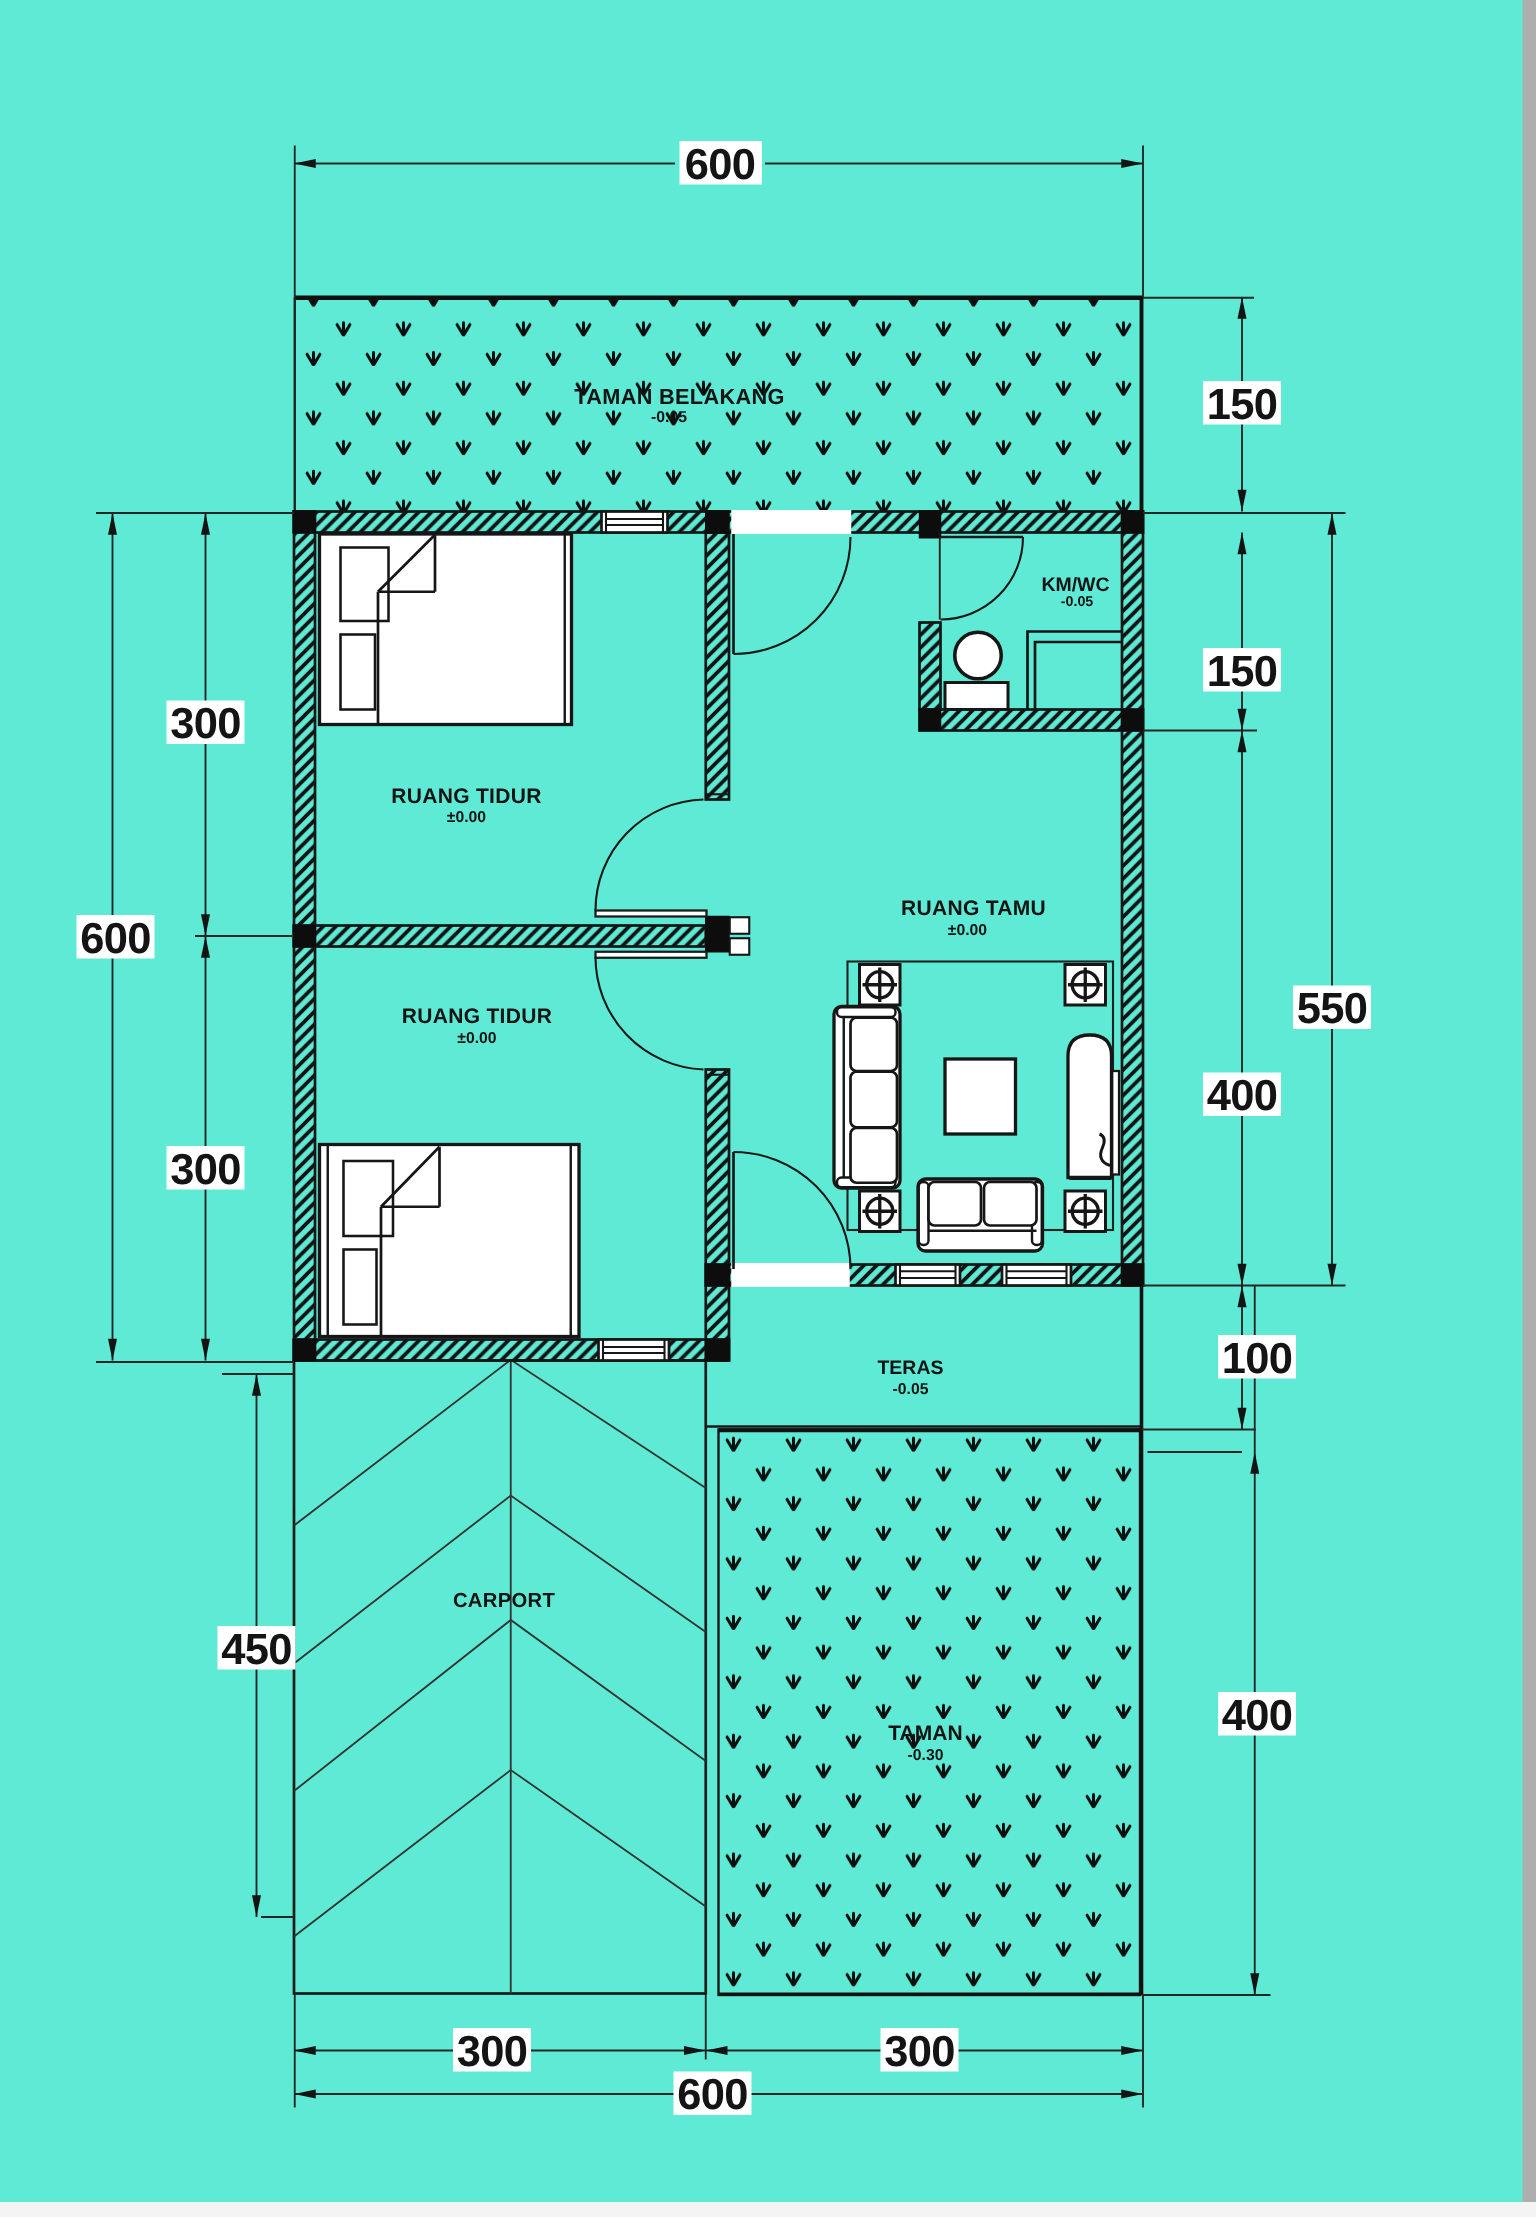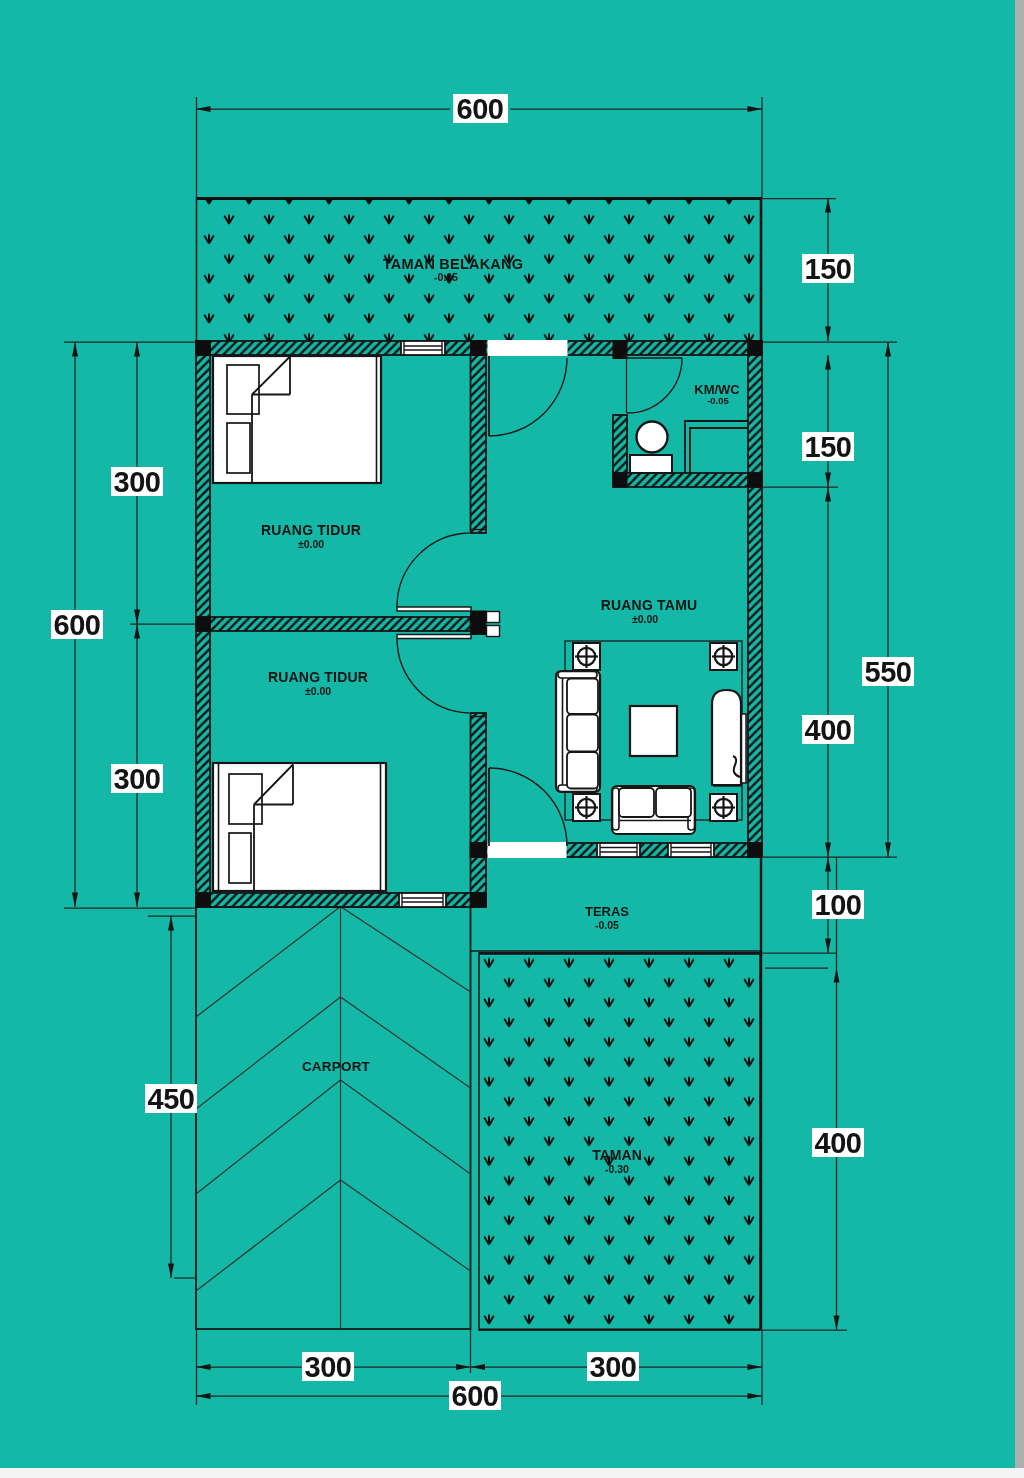--- a/index.html
+++ b/index.html
@@ -1,16 +1,16 @@
 <!DOCTYPE html>
 <html><head>
 <meta charset="utf-8">
 <style>
 html,body{margin:0;padding:0;background:#fff;}
-#wrap{position:relative;width:1024px;height:1478px;background:#14b8a6;overflow:hidden;}
+#wrap{position:relative;width:1024px;height:1478px;background:#5eead4;overflow:hidden;}
 svg{position:absolute;top:0;left:0;filter:blur(0.38px);}
 .t{font-family:"Liberation Sans",sans-serif;font-weight:bold;fill:#141414;}
 </style>
 </head>
 <body>
 <div id="wrap">
 <svg width="1024" height="1478" viewBox="0 0 1024 1478">
 <defs>
   <pattern id="h" width="8.5" height="8.5" patternUnits="userSpaceOnUse">
     <path d="M-2,2 L2,-2 M0,8.5 L8.5,0 M6.5,10.5 L10.5,6.5" stroke="#121212" stroke-width="2.5" fill="none"></path>

